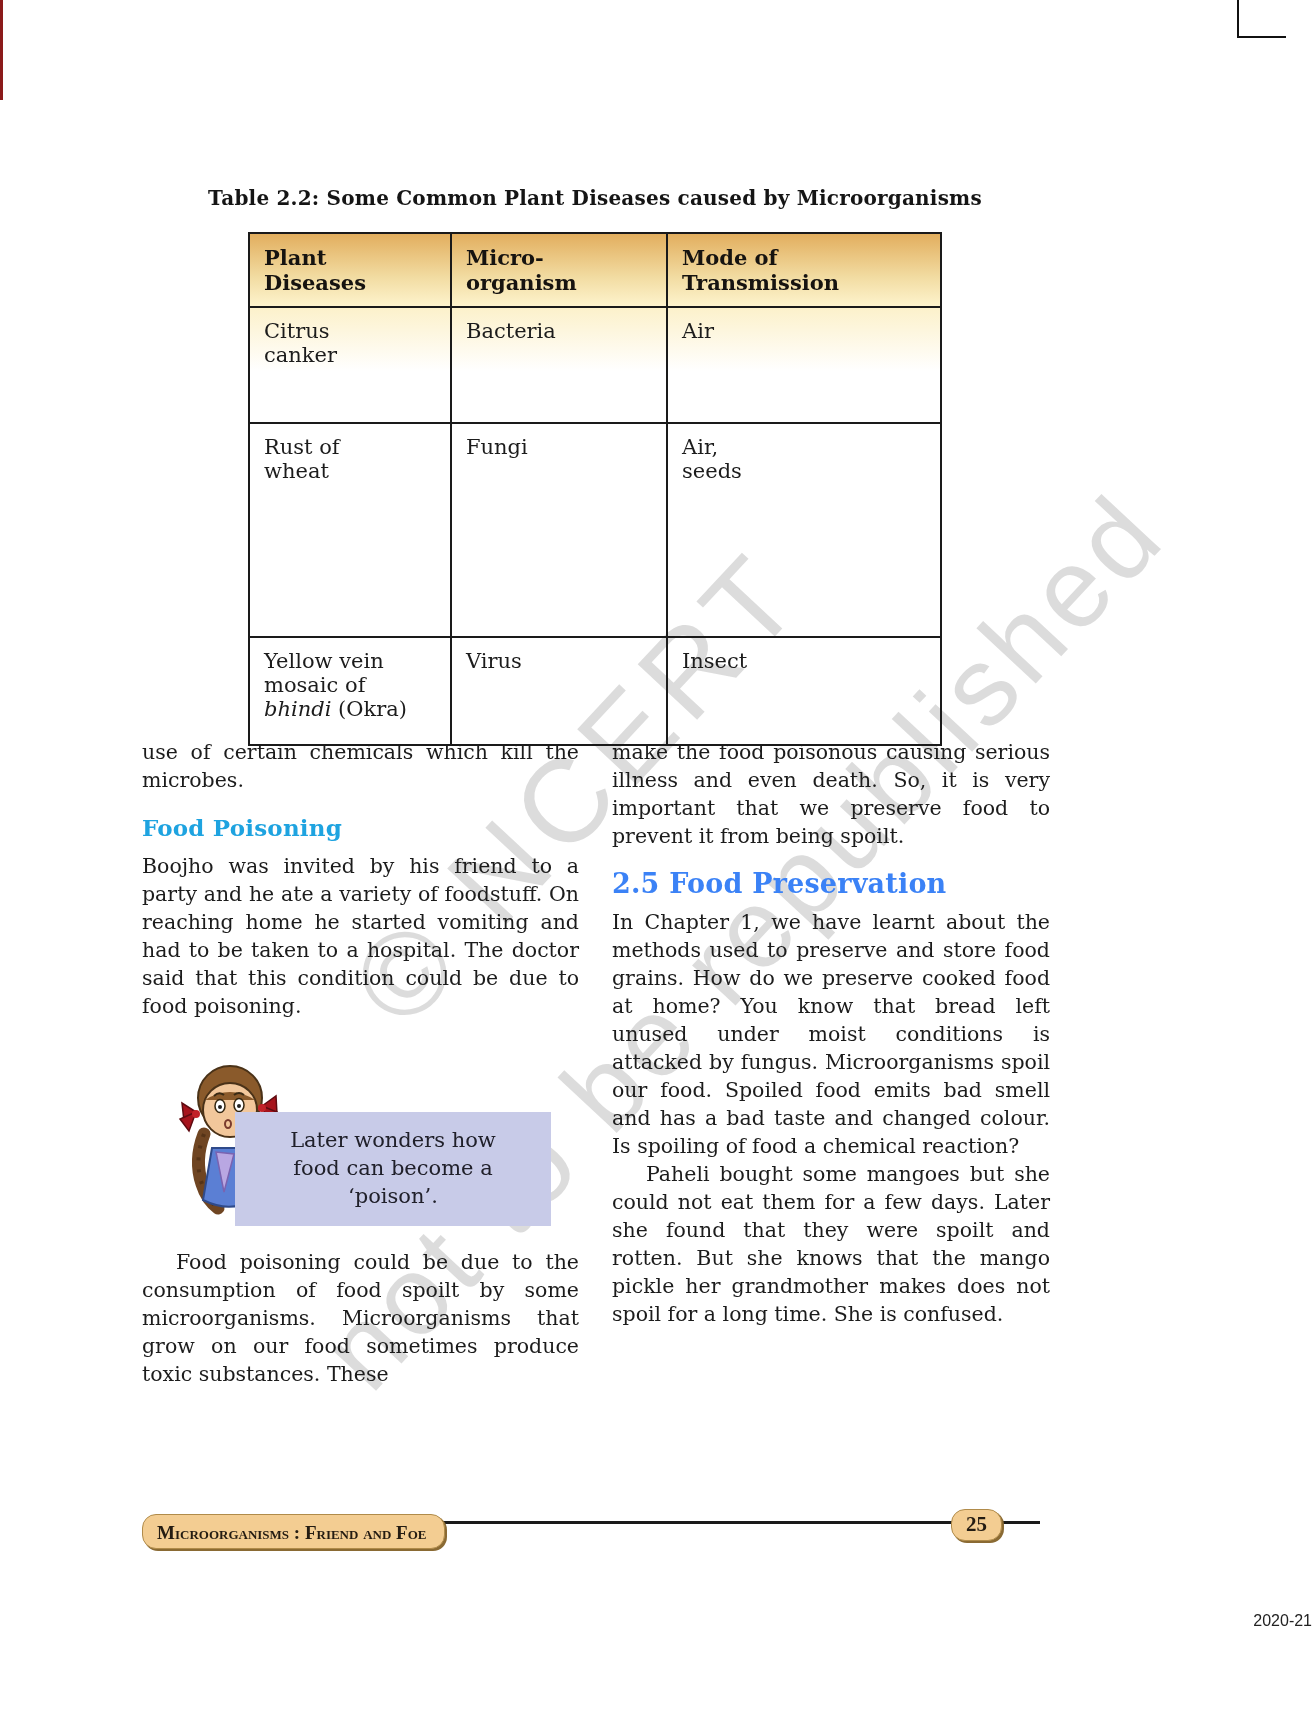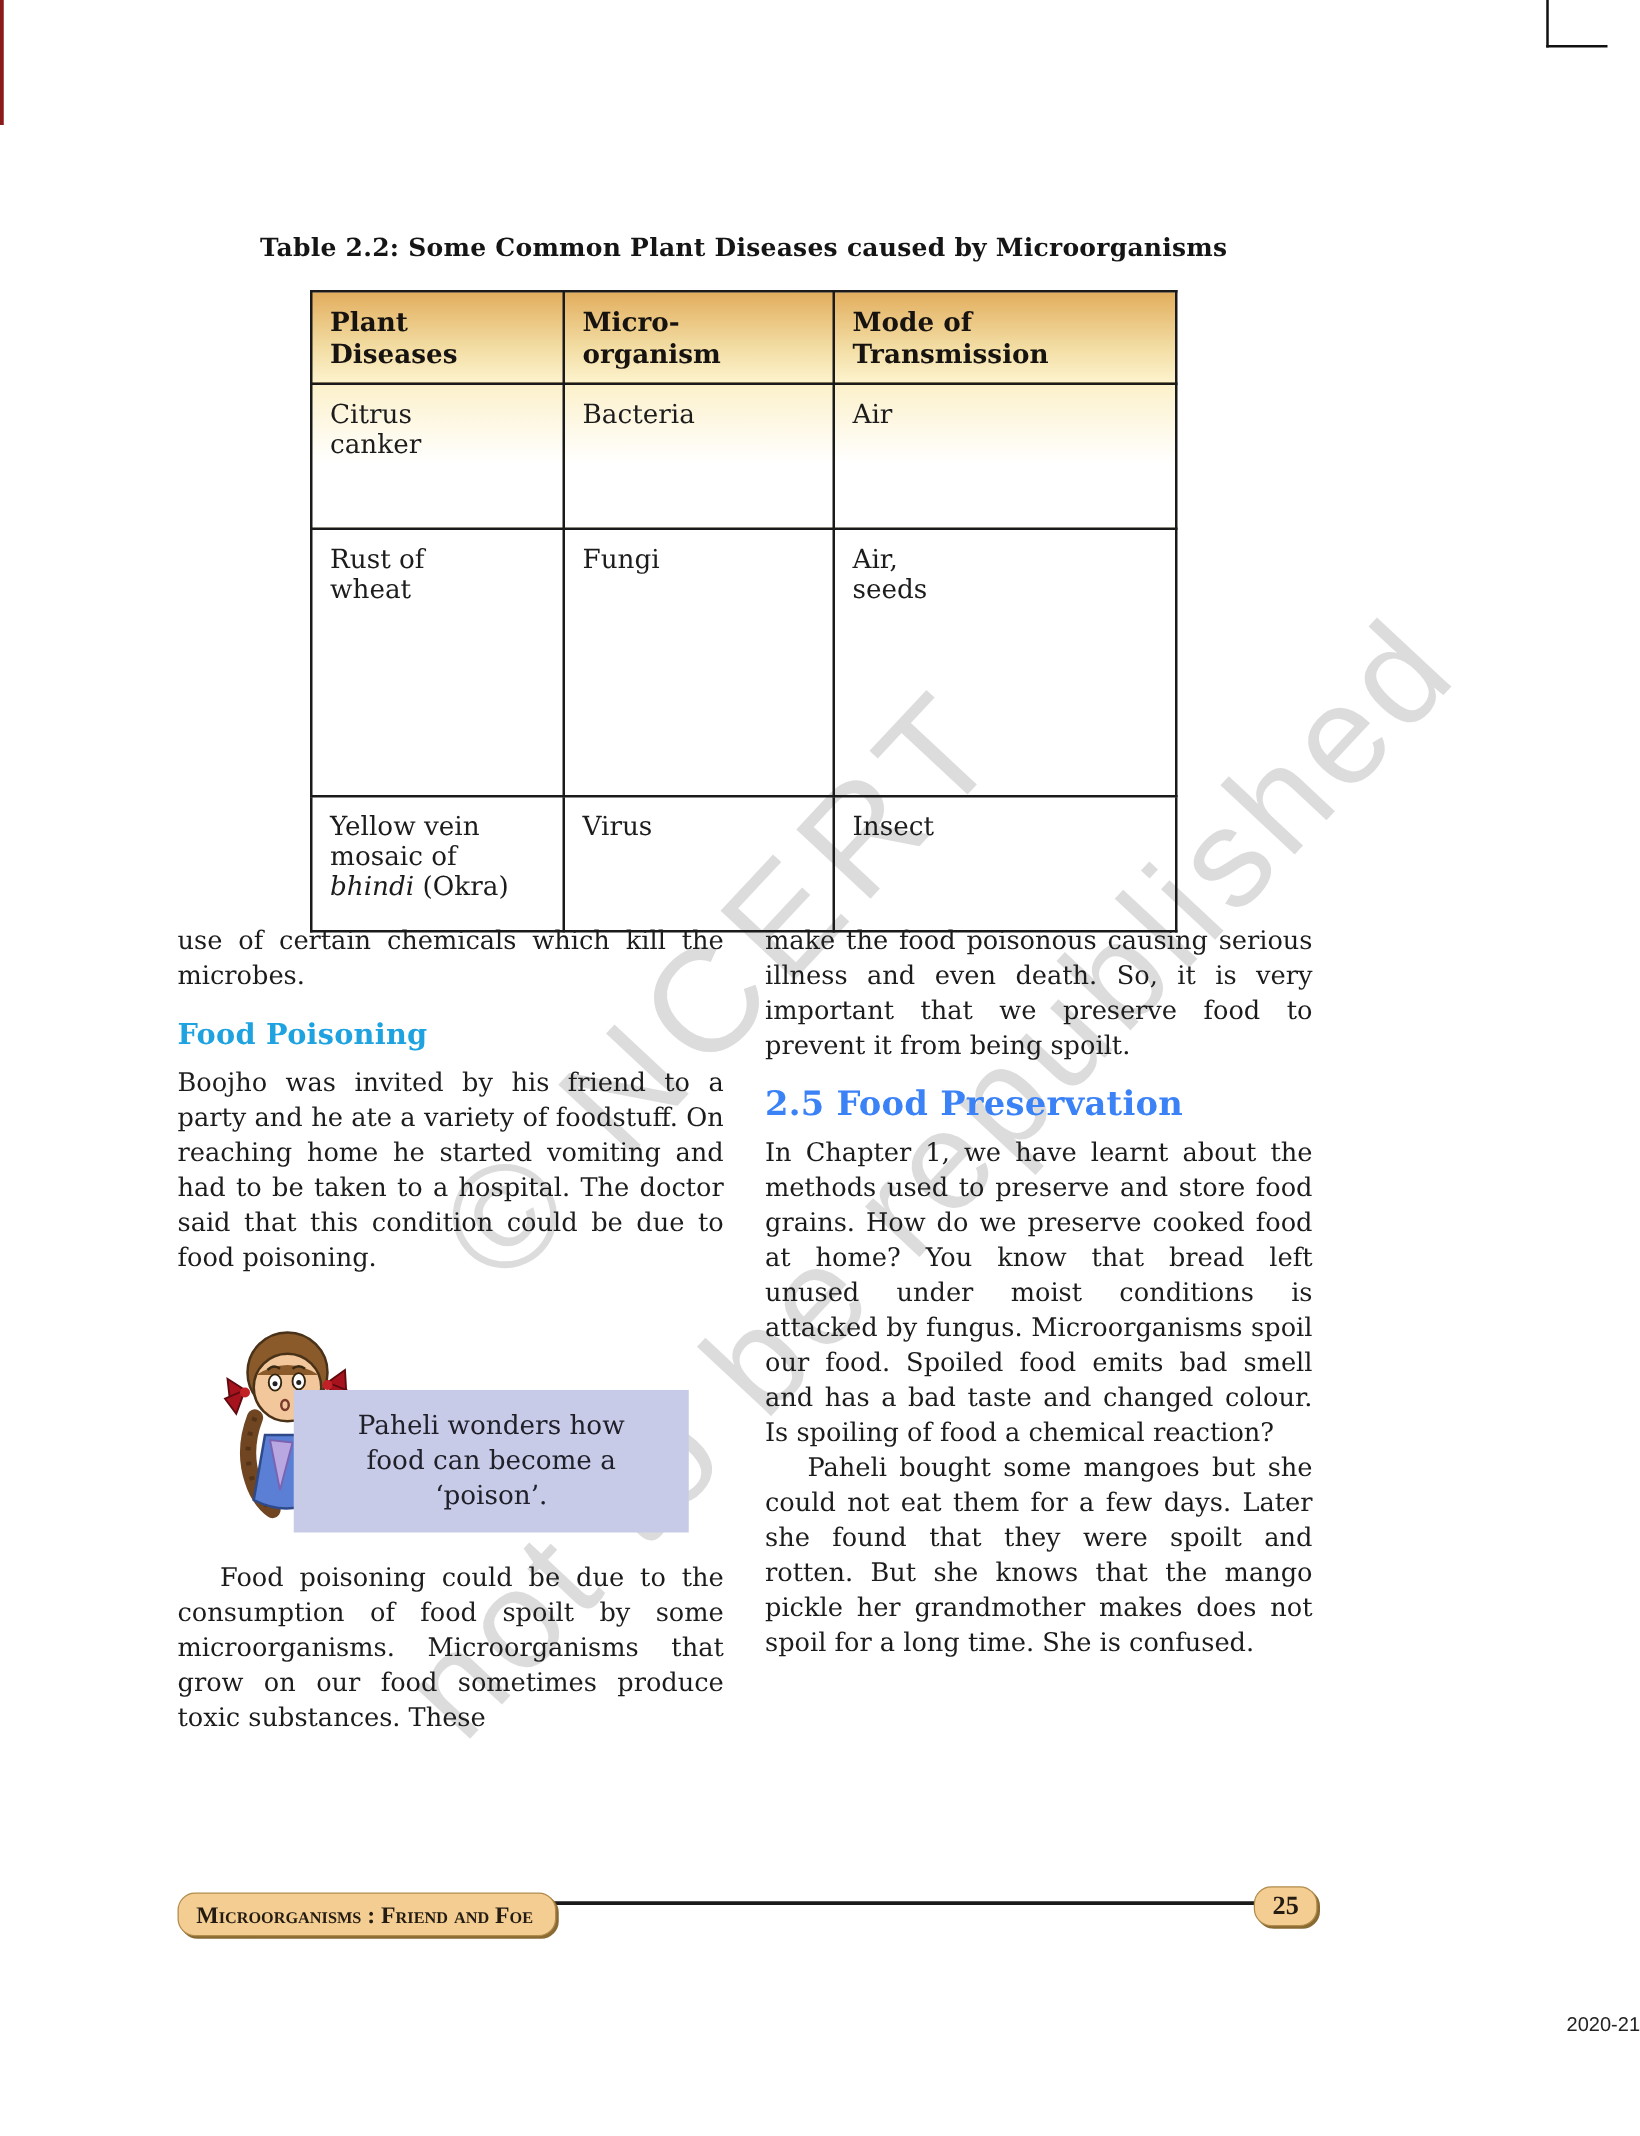--- a/index.html
+++ b/index.html
@@ -84,21 +84,21 @@
   .footer-badge{
     position:absolute;left:142px;top:1514px;
     background:#f3cd92;border:1px solid #b08b4a;border-radius:14px;
     box-shadow:2px 2px 0 #8a6a33;
     padding:7px 18px 4px 14px;
     font-family:"Liberation Serif", serif;
     font-variant:small-caps;font-weight:bold;font-size:19px;color:#241c12;
     white-space:nowrap;
   }
   .page-badge{
-    position:absolute;left:1003px;top:1509px;
+    position:absolute;left:951px;top:1509px;
     background:#f3cd92;border:1px solid #b08b4a;border-radius:14px;
     box-shadow:2px 2px 0 #8a6a33;
     padding:2px 14px 3px 14px;
     font-family:"Liberation Serif", serif;
     font-weight:bold;font-size:21px;color:#241c12;
   }
   .edition-year{
     position:absolute;left:0;top:1612px;width:1312px;text-align:right;
     font-family:"Liberation Sans", sans-serif;font-size:16px;color:#222;
   }
@@ -195,21 +195,21 @@
           <ellipse cx="50" cy="50" rx="5" ry="6.5" fill="#fff" stroke="#33250f" stroke-width="1.5"></ellipse>
           <ellipse cx="69" cy="49" rx="5" ry="6.5" fill="#fff" stroke="#33250f" stroke-width="1.5"></ellipse>
           <circle cx="50" cy="51" r="2" fill="#222"></circle>
           <circle cx="69" cy="50" r="2" fill="#222"></circle>
 
           <ellipse cx="58" cy="68" rx="3" ry="4" fill="none" stroke="#7a3b2e" stroke-width="2"></ellipse>
 
           <path d="M82,96 q14,-4 12,-20 q-2,-12 -12,-10 q-10,3 -10,16 q0,12 10,14 z" fill="#f2c79b" stroke="#4a3218" stroke-width="2"></path>
           <path d="M76,92 L70,110" stroke="#4a3218" stroke-width="2" fill="none"></path>
         </svg>
-        <div class="speech-box">Paheli wonders how
+        <div class="speech-box">Later wonders how
 food can become a
 ‘poison’.</div>
       </div>
 
       <p class="indent">Food poisoning could be due to the consumption of food spoilt by some microorganisms. Microorganisms that grow on our food sometimes produce toxic substances. These</p>
     </div>
 
     <div class="col col-right">
       <p>make the food poisonous causing serious illness and even death. So, it is very important that we preserve food to prevent it from being spoilt.</p>
       <h2 class="section-heading">2.5 Food Preservation</h2>

